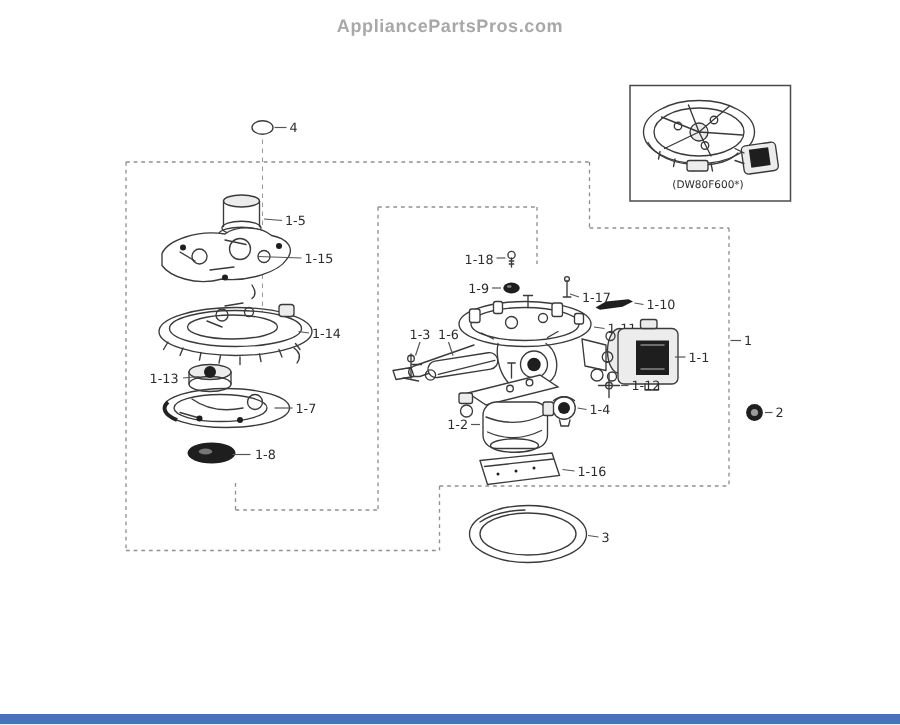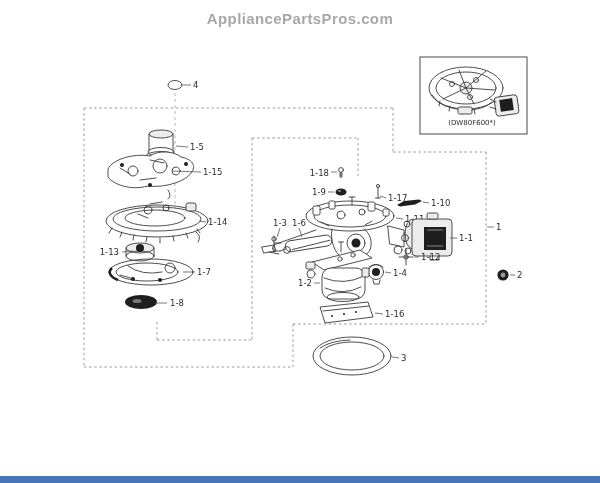--- a/index.html
+++ b/index.html
@@ -1,19 +1,19 @@
 <!DOCTYPE html>
 <html><head>
 <meta charset="utf-8">
 <style>
   html,body{margin:0;padding:0;background:#fff;}
   #stage{position:relative;width:600px;height:483px;background:#ffffff;overflow:hidden;
          font-family:"Liberation Sans", sans-serif;}
   #site-header{position:absolute;top:10px;left:0;width:100%;text-align:center;
-         color:#a8a8a8;font-size:15px;font-weight:600;letter-spacing:.4px;}
+         color:#a8a8a8;font-size:12px;font-weight:600;letter-spacing:.4px;}
   #diagram{position:absolute;left:0;top:0;}
   #bottom-bar{position:absolute;left:0;bottom:0;width:100%;height:7px;}
   .ln{stroke:#3a3a3a;fill:none;stroke-width:0.9;stroke-linecap:round;stroke-linejoin:round;}
   .lnthick{stroke:#222;fill:none;stroke-width:2.6;}
   .fillD{fill:#1e1e1e;stroke:none;}
   .fillG{fill:#ececec;stroke:#3a3a3a;stroke-width:0.9;}
   .fillW{fill:#ffffff;stroke:#3a3a3a;stroke-width:0.9;}
   .lead{stroke:#555;stroke-width:0.8;}
   .dash{stroke:#909090;stroke-width:0.9;fill:none;stroke-dasharray:2.5 2.6;}
   .axis{stroke:#9a9a9a;stroke-width:0.7;fill:none;stroke-dasharray:3 3;}

